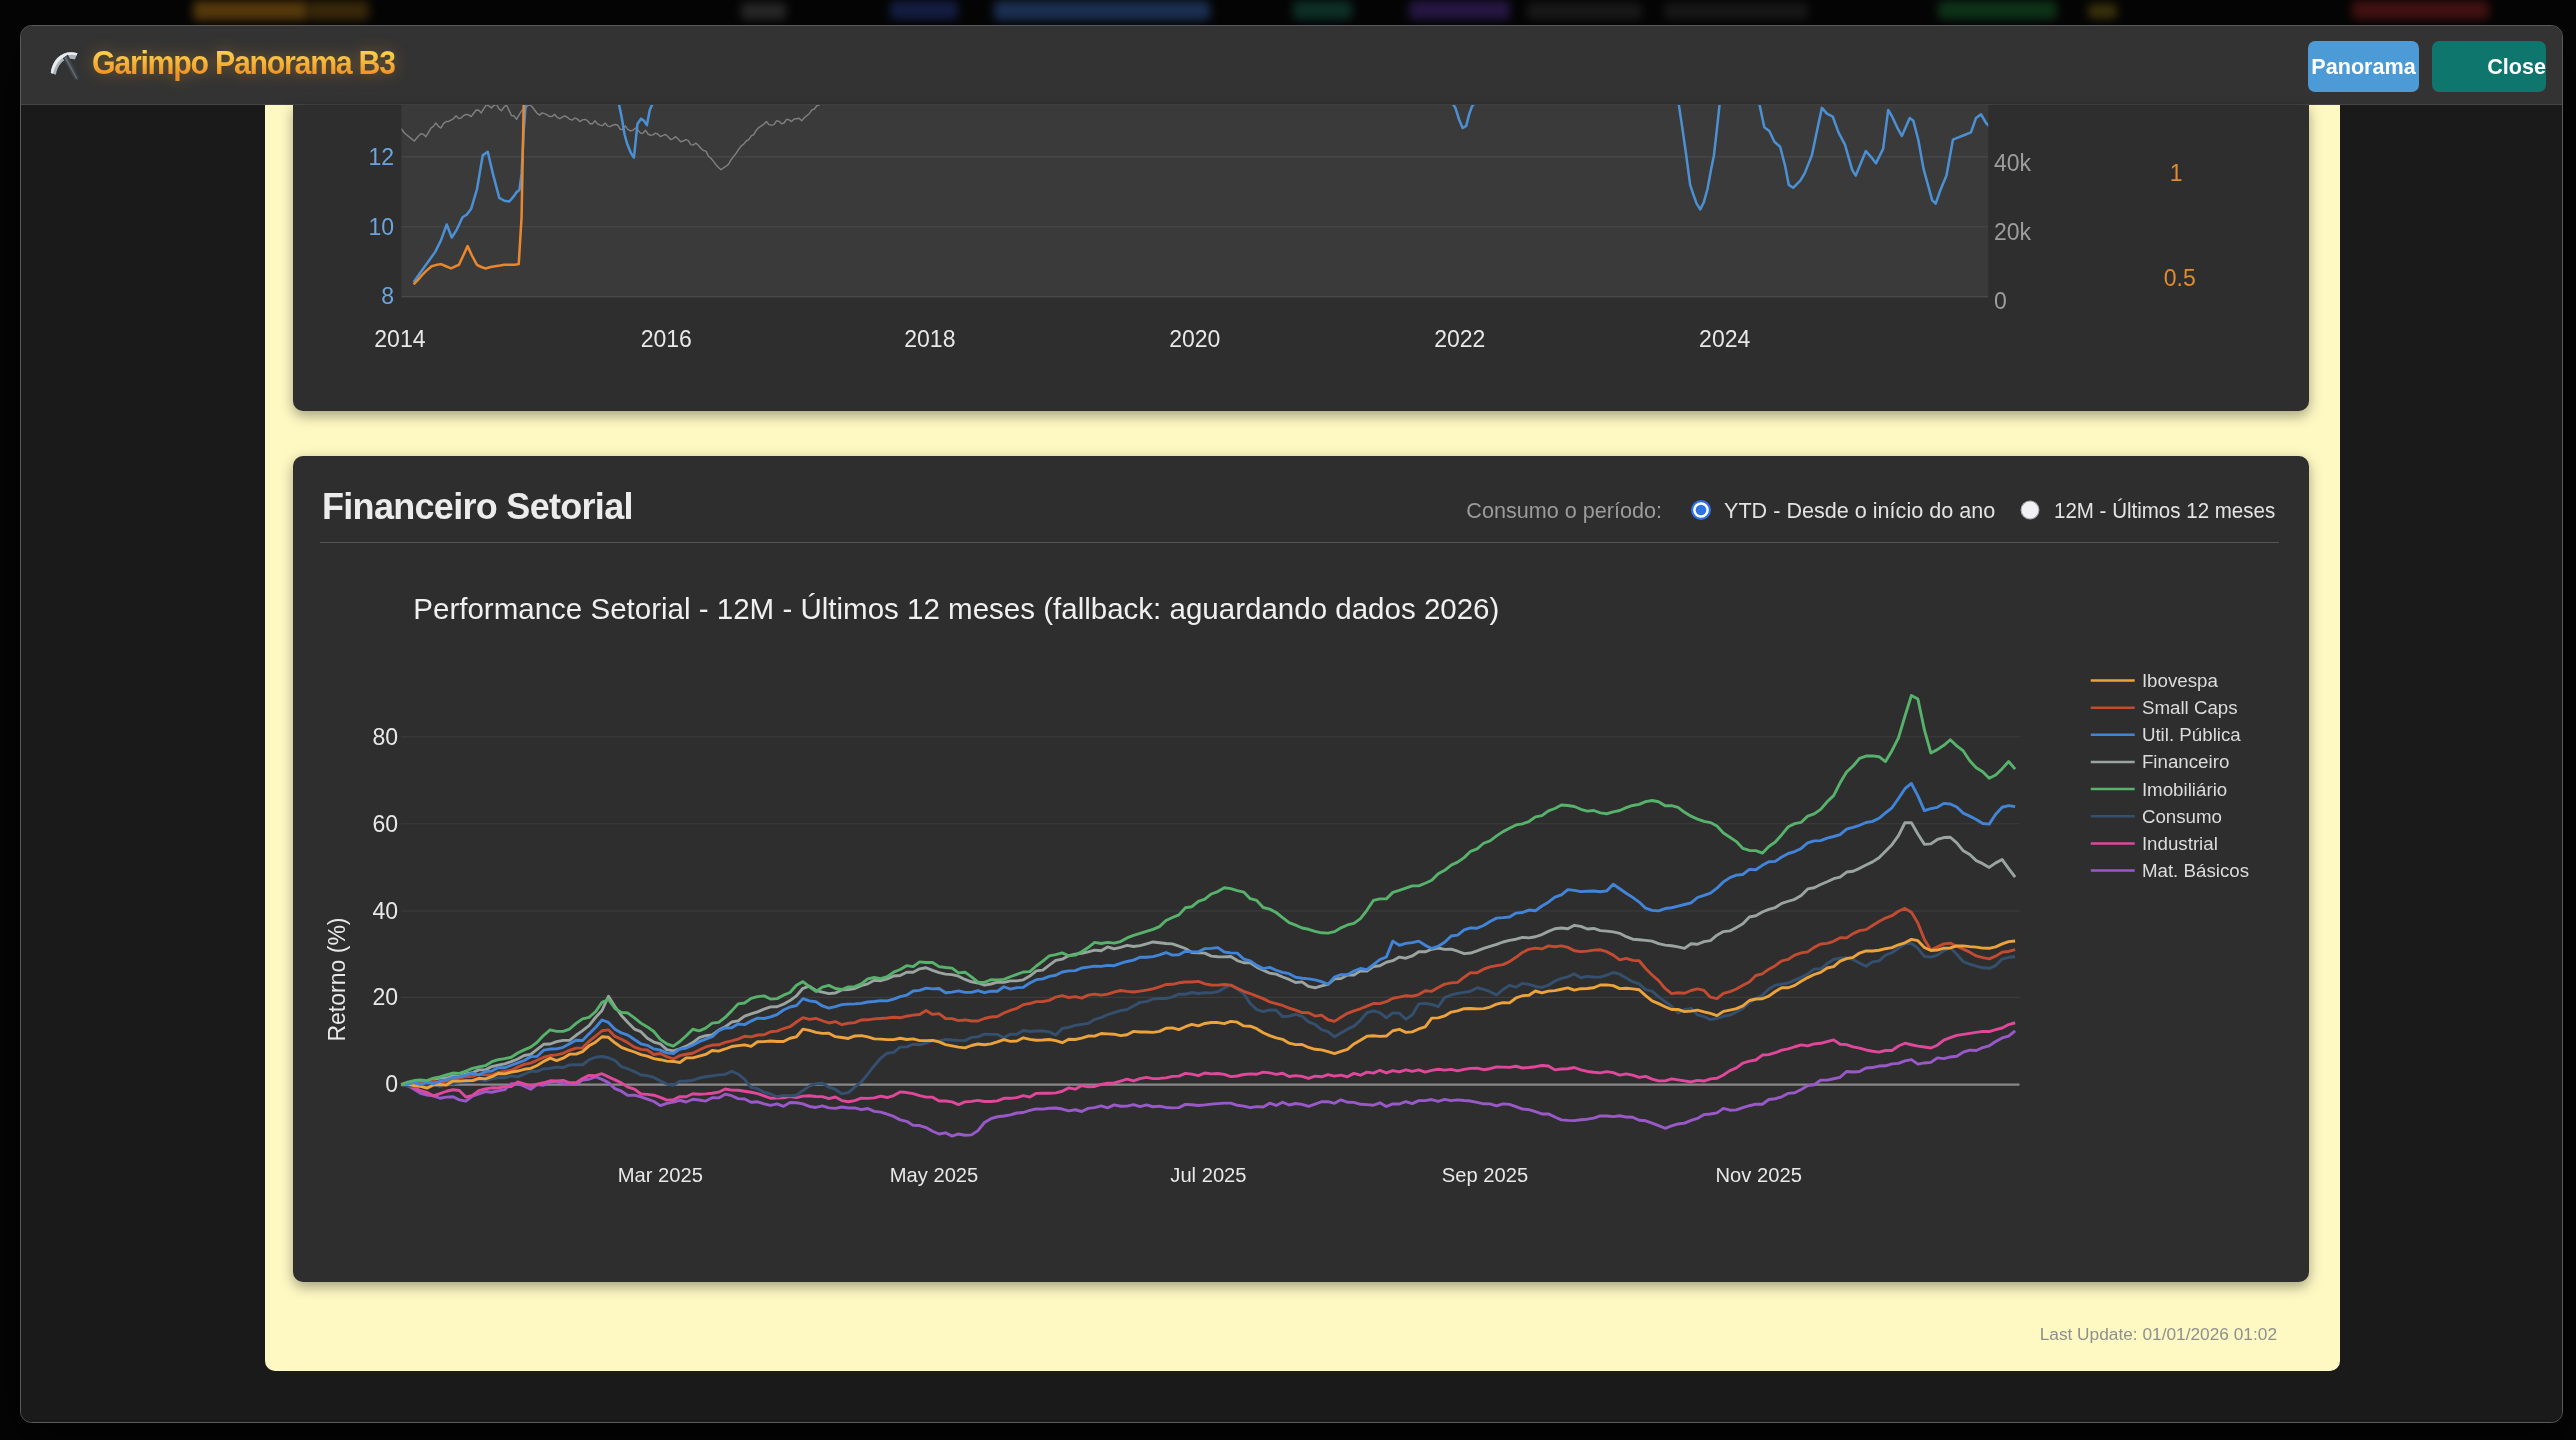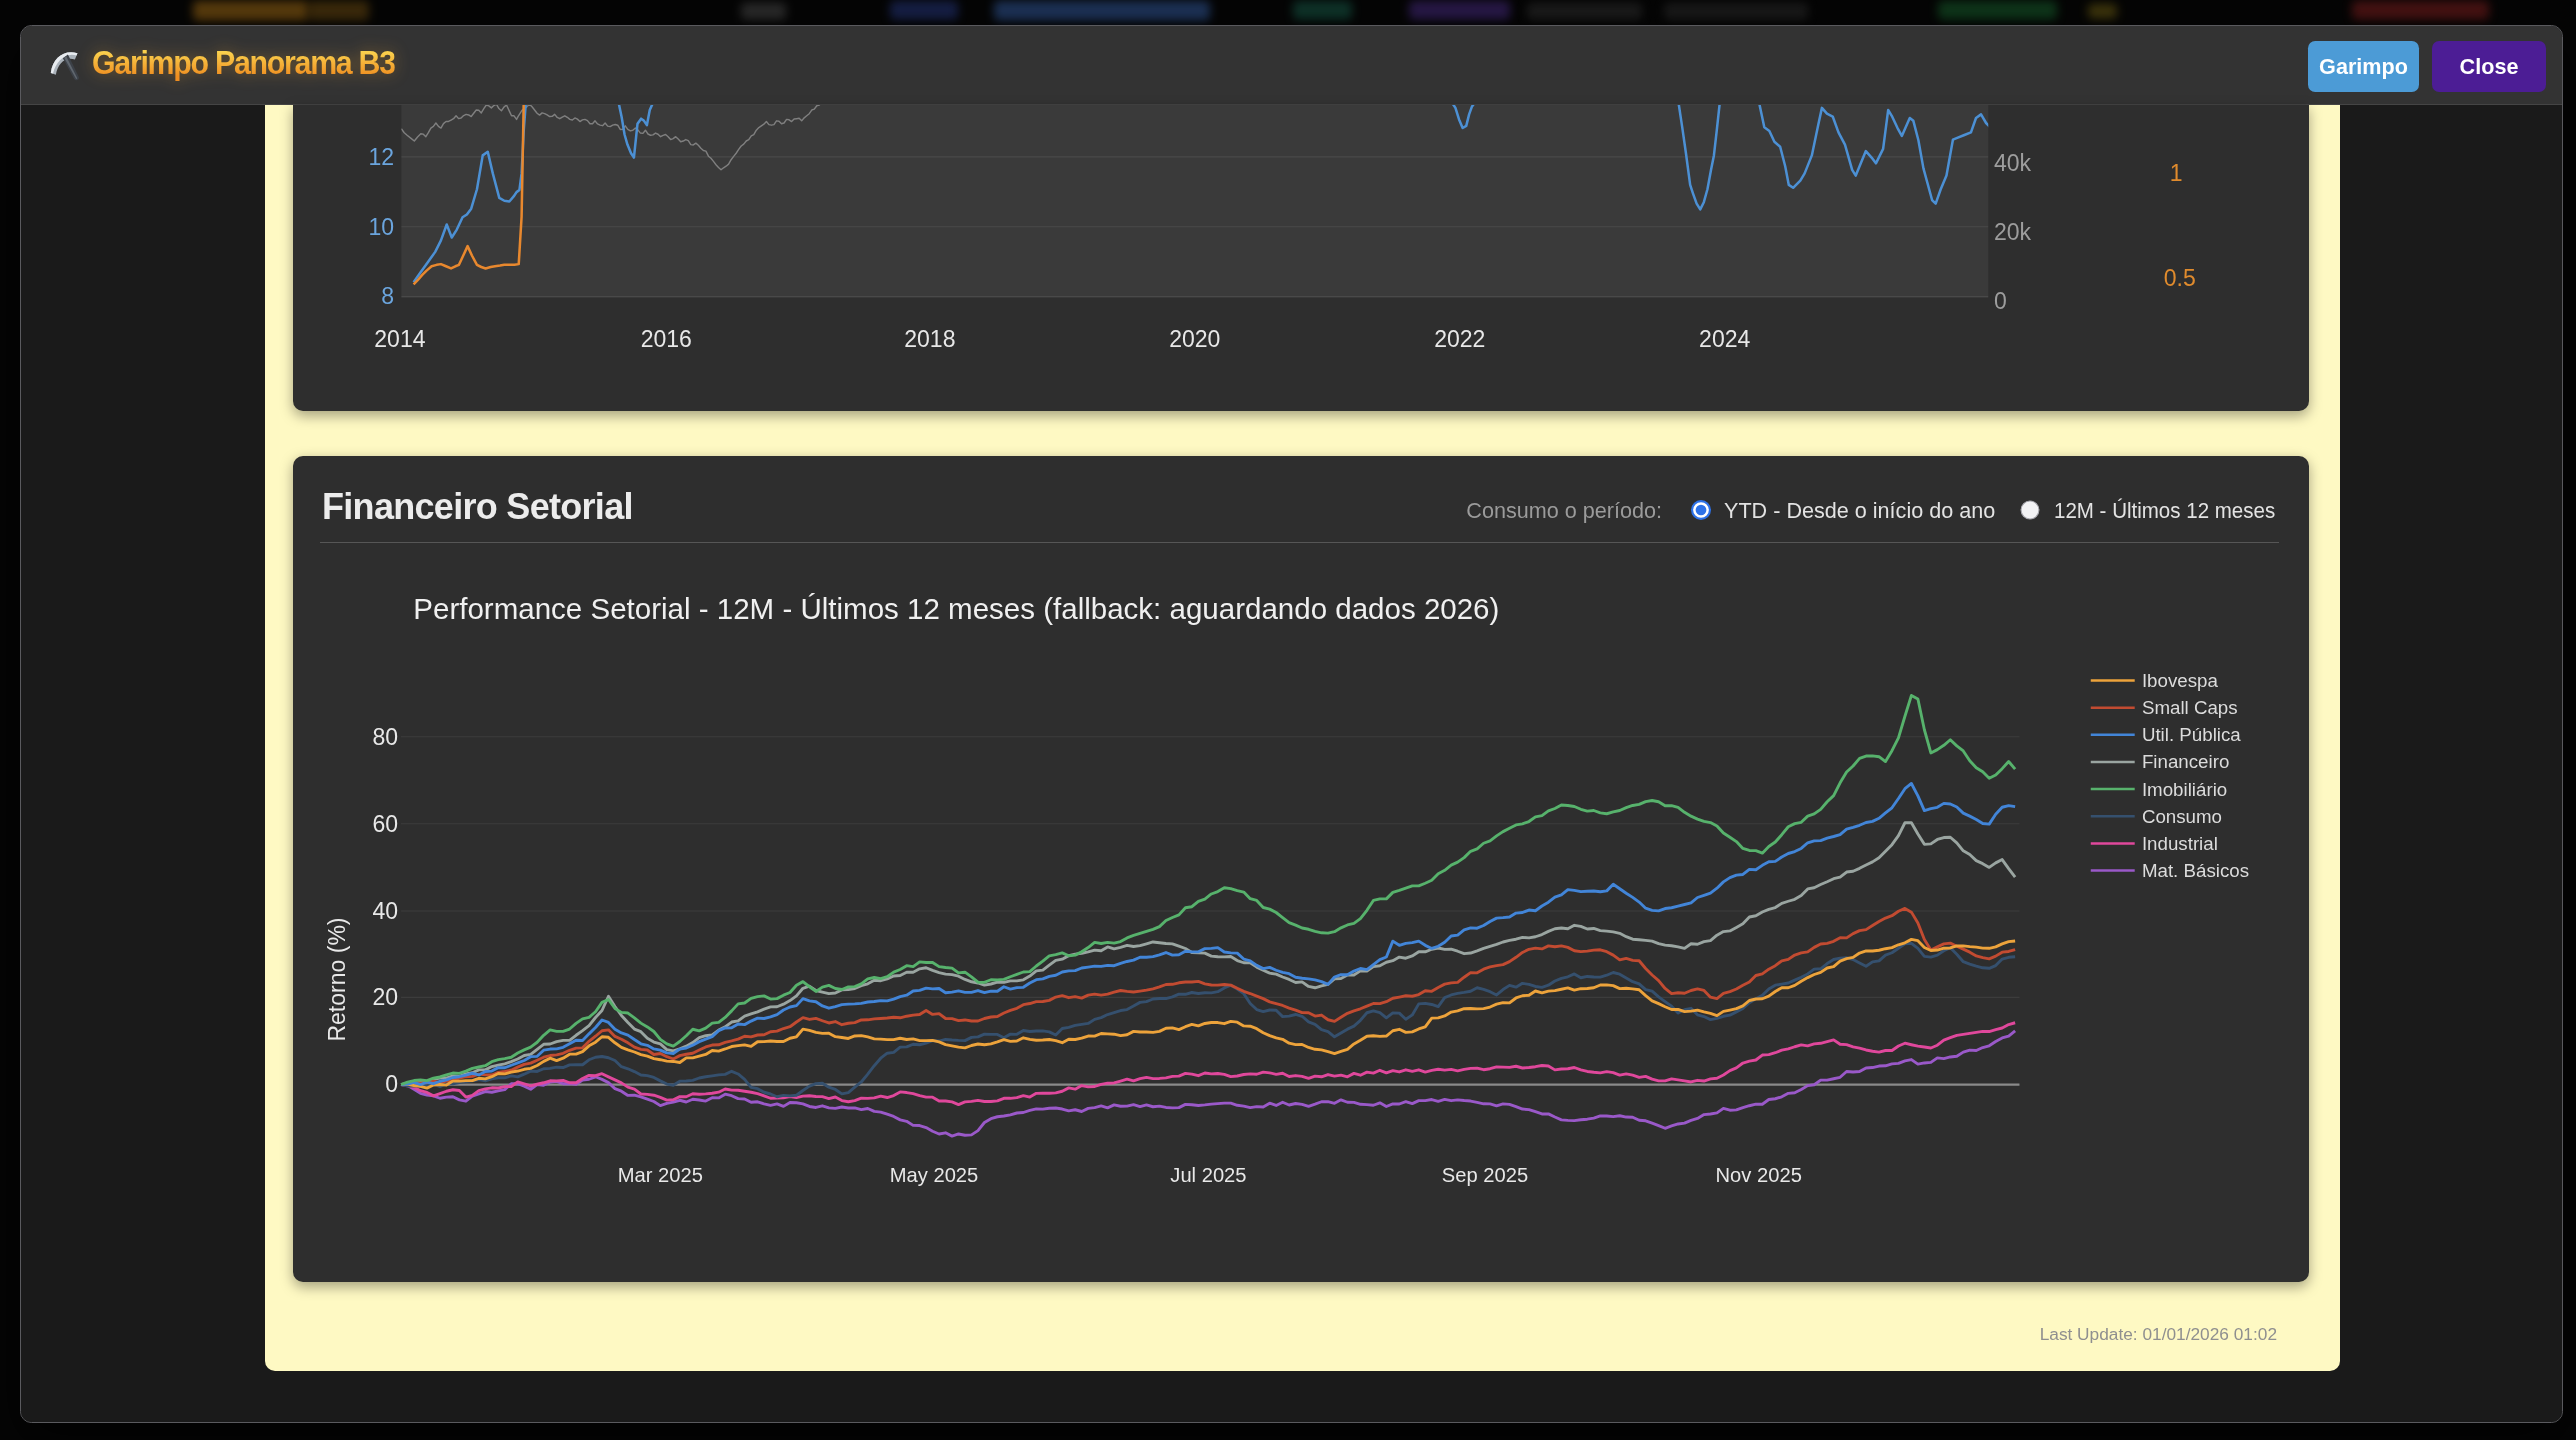--- a/index.html
+++ b/index.html
@@ -12,21 +12,21 @@
 #mhead { position:absolute; left:0; top:0; right:0; height:79px; background:#333333;
   border-bottom:0.7px solid #454545; }
 #title { position:absolute; left:71px; top:37px; font-size:33px; font-weight:bold; letter-spacing:-1.4px; transform:translateY(-50%) scaleX(.92); transform-origin:0 50%;
   background:linear-gradient(180deg,#fbd24e 20%,#ee8d20 85%);
   -webkit-background-clip:text; background-clip:text; color:transparent;
   filter:drop-shadow(0 0 8px rgba(243,166,45,.38)); }
 #pick { position:absolute; left:26px; top:20px; }
 .btn { position:absolute; top:15px; height:51px; border-radius:7.2px; color:#fff;
   font-size:21.6px; font-weight:bold; text-align:center; line-height:51px; }
 #btn-refresh { left:2287px; width:111px; background:#4c9bd6; }
-#btn-close { left:2411px; width:114px; background:#4c1d95; }
+#btn-close { left:2411px; width:114px; background:#0f766e;text-align:right; }
 #mbody { position:absolute; left:0; top:79px; right:0; bottom:0; background:#1a1a1a; }
 #wrap { position:absolute; left:244px; top:0; width:2075px; height:1266px; background:#fef9c3;
   border-radius:0 0 10px 10px; }
 .card { position:absolute; left:28px; width:2016px; background:#2e2e2e;
   box-shadow:0 4.3px 13px rgba(0,0,0,.35); }
 #card1 { top:0; height:306px; border-radius:0 0 10px 10px; }
 #card2 { top:351px; height:826px; border-radius:10px; }
 #c2head { position:absolute; left:29px; top:29.5px; font-size:36px; letter-spacing:-0.7px; font-weight:bold; color:#ececec; }
 #escolha { position:absolute; right:647px; top:42px; font-size:21.6px; color:#9b9b9b; }
 .radlab { position:absolute; top:42px; font-size:21.6px; color:#e3e3e3; }
@@ -60,21 +60,21 @@
 
 <div id="modal">
   <div id="mhead">
     <svg id="pick" width="33" height="36" viewBox="0 0 52 56">
       <path d="M6 42 C9 18 27 5 48 11 L44 21 C29 16 17 27 14 45 Z" fill="#aab2ba"></path>
       <path d="M6 42 C9 18 27 5 48 11 L46.5 14.5 C29 9 14 24 9.5 43 Z" fill="#e8ecf0"></path>
       <path d="M25 19 L33 13 L50 48 C52 52 46 56 43 52 Z" fill="#3c4148"></path>
       <path d="M27 18 L30 15.5 L47.5 50 C48 51.5 46.5 52.5 45.5 51 Z" fill="#60676f"></path>
     </svg>
     <div id="title">Garimpo Panorama B3</div>
-    <div class="btn" id="btn-refresh">Garimpo</div>
+    <div class="btn" id="btn-refresh">Panorama</div>
     <div class="btn" id="btn-close">Close</div>
   </div>
   <div id="mbody">
     <div id="wrap">
       <div class="card" id="card1">
         <svg width="2016" height="306" viewBox="0 0 2799 425">
           <clipPath id="clip1">
               <rect x="150" y="0" width="2204" height="268"></rect>
             </clipPath>
           <rect x="150" y="0" width="2204" height="268" fill="#3a3a3a"></rect>

